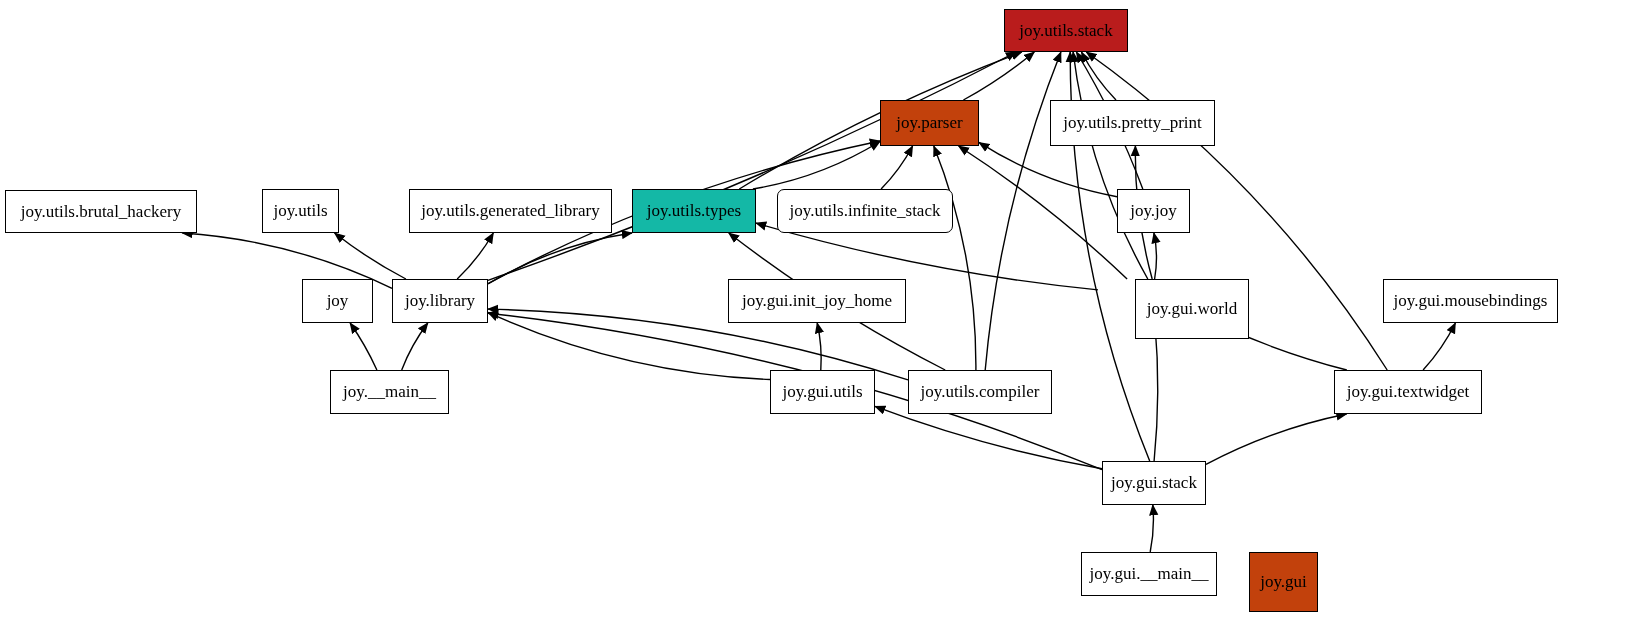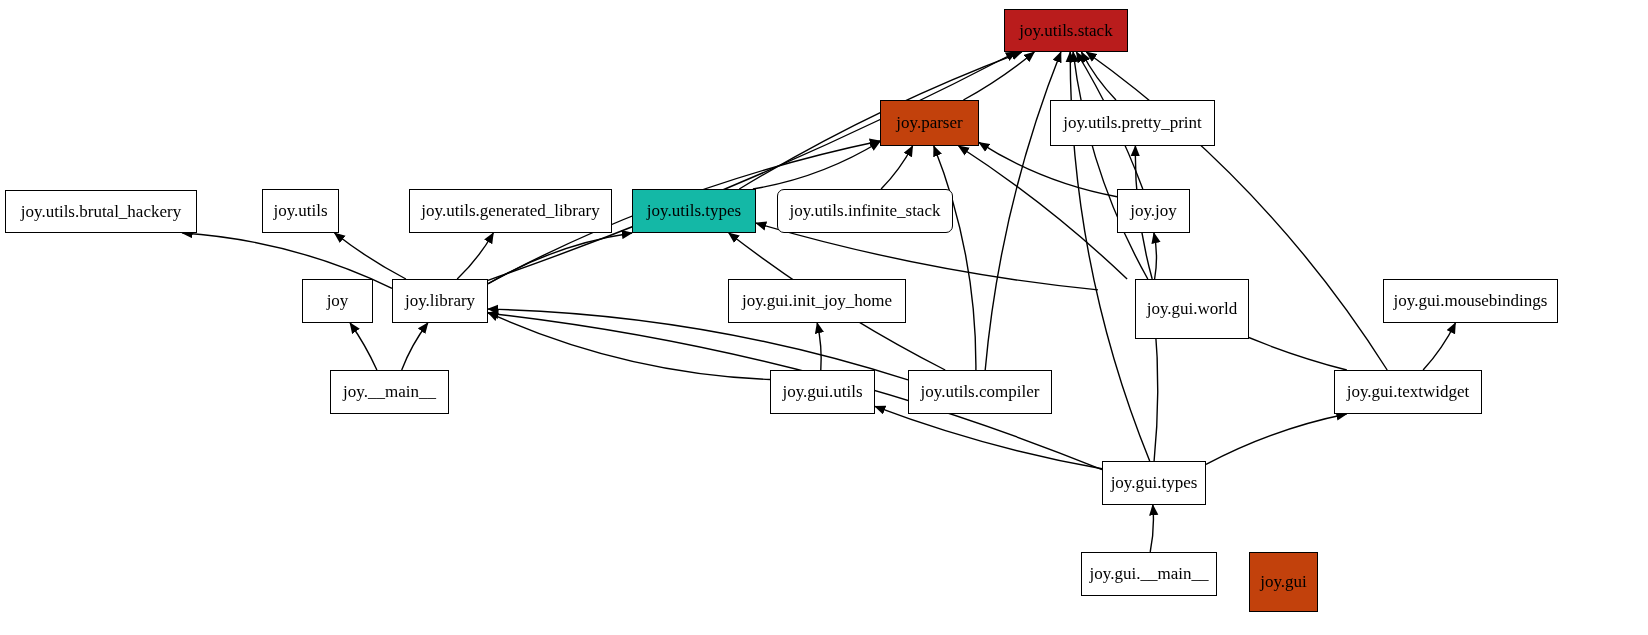--- a/index.html
+++ b/index.html
@@ -121,21 +121,21 @@
       <div class="node" style="left: 770px; top: 370px; width: 105px; height: 44px; border-color: rgb(0, 0, 0); background: rgb(255, 255, 255);">
         <span class="label">joy.gui.utils</span>
       </div>
       <div class="node" style="left: 908px; top: 370px; width: 144px; height: 44px; border-color: rgb(0, 0, 0); background: rgb(255, 255, 255);">
         <span class="label">joy.utils.compiler</span>
       </div>
       <div class="node" style="left: 1334px; top: 370px; width: 148px; height: 44px; border-color: rgb(0, 0, 0); background: rgb(255, 255, 255);">
         <span class="label">joy.gui.textwidget</span>
       </div>
       <div class="node" style="left: 1102px; top: 461px; width: 104px; height: 44px; border-color: rgb(0, 0, 0); background: rgb(255, 255, 255);">
-        <span class="label">joy.gui.types</span>
+        <span class="label">joy.gui.stack</span>
       </div>
       <div class="node" style="left: 1081px; top: 552px; width: 136px; height: 44px; border-color: rgb(0, 0, 0); background: rgb(255, 255, 255); text-align: right;">
         <span class="label">joy.gui.__main__</span>
       </div>
       <div class="node" style="left: 1249px; top: 552px; width: 69px; height: 60px; border-color: rgb(0, 0, 0); background: #c2410c;">
         <span class="label">joy.gui</span>
       </div>
     </div>
 </div>
 

